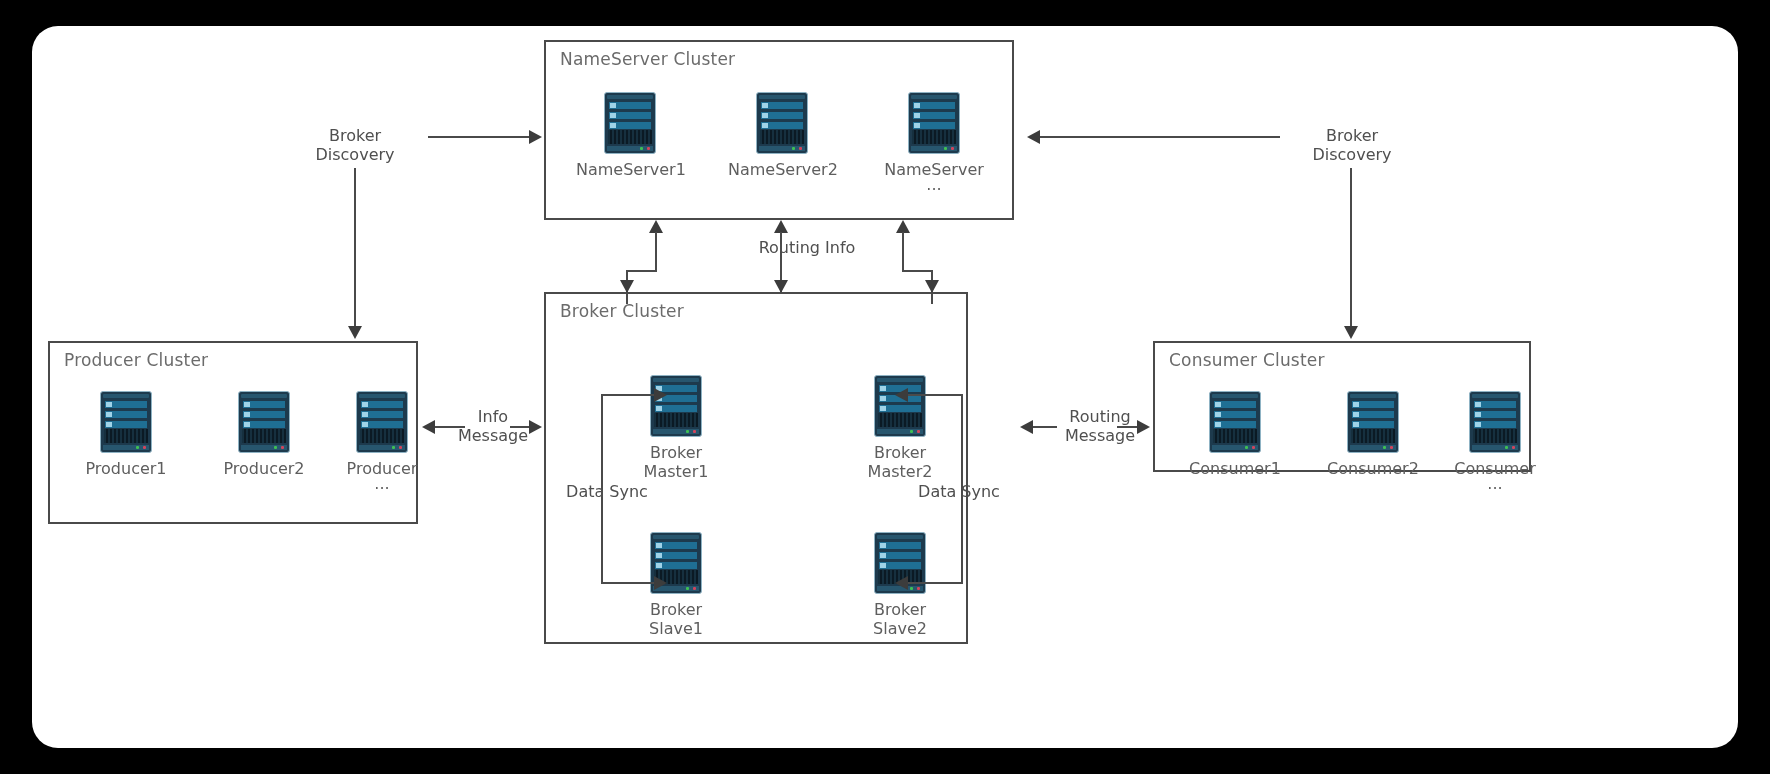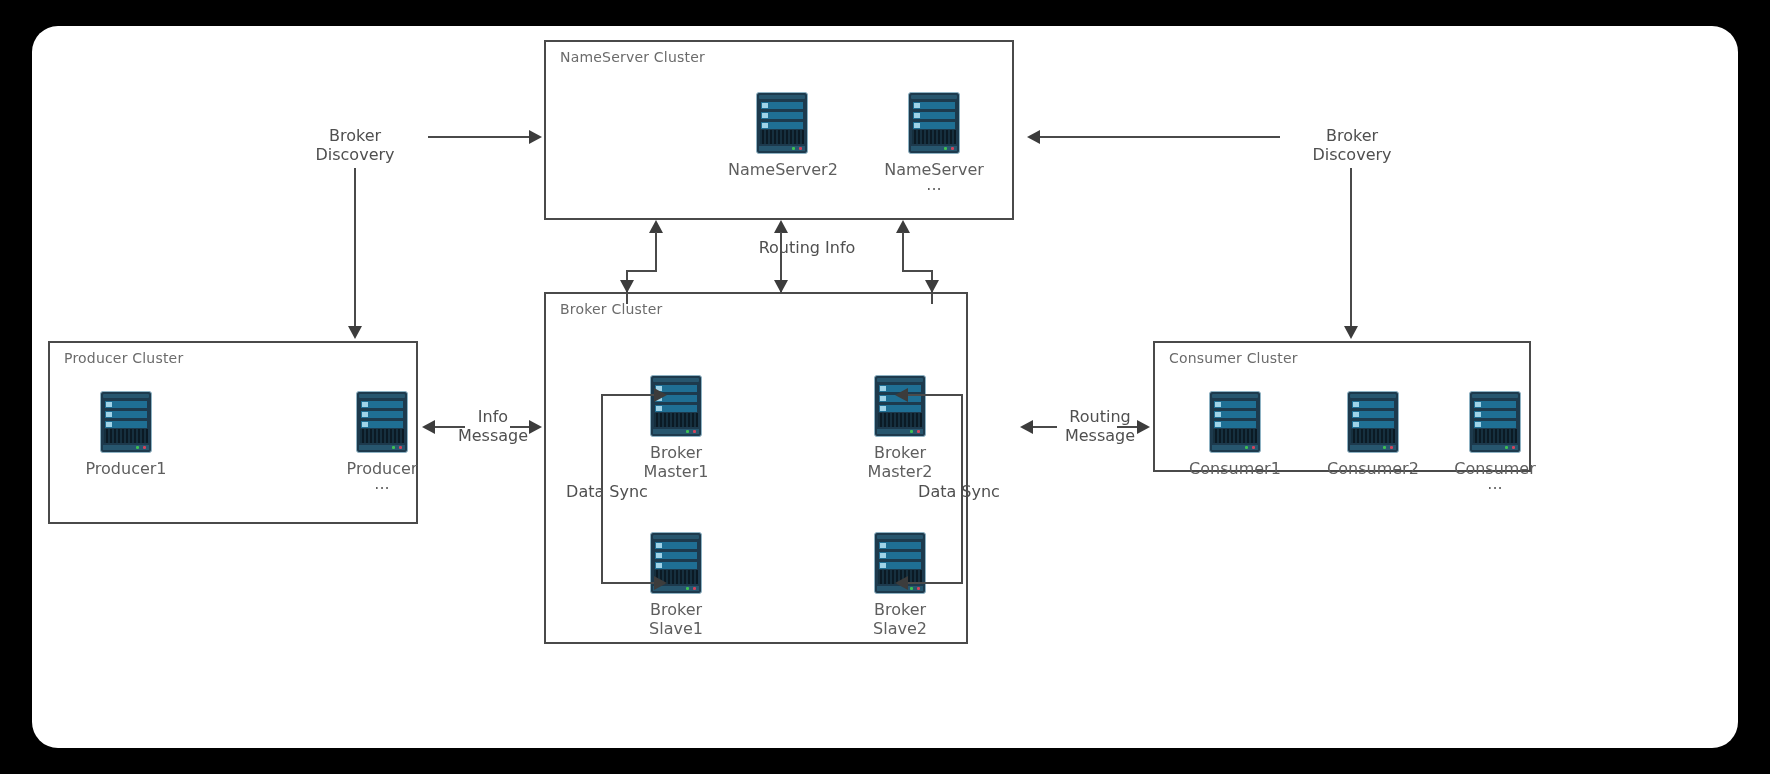--- a/index.html
+++ b/index.html
@@ -24,21 +24,21 @@
 
   
   .cluster {
     position: absolute;
     border: 2px solid #4a4a4a;
     background: transparent;
   }
   .cluster-title {
     position: absolute;
     left: 14px; top: 7px;
-    font-size: 14px;
+    font-size: 17px;
     color: #6b6b6b;
     letter-spacing: .2px;
     white-space: nowrap;
   }
 
   #ns-cluster      { left: 512px; top: 14px;  width: 470px;  height: 180px; }
   #broker-cluster  { left: 512px; top: 266px; width: 424px;  height: 352px; }
   #producer-cluster{ left: 16px;  top: 315px; width: 370px;  height: 183px; }
   #consumer-cluster{ left: 1121px;top: 315px; width: 378px;  height: 131px; }
 
@@ -137,20 +137,36 @@
 </style>
 </head>
 <body>
 
 <div id="canvas">
   <div id="stage">
 
     <div class="cluster" id="ns-cluster">
       <div class="cluster-title">NameServer Cluster</div>
 
+      <div class="node" style="left:30px; top:50px;">
+        <div class="server">
+          <div class="cap"></div>
+          <div class="bays">
+              <div class="bay"></div>
+              <div class="bay"></div>
+              <div class="bay"></div>
+            </div>
+          <div class="vent"></div>
+            <div class="base"></div>
+          <div class="led-green"></div>
+            <div class="led-red"></div>
+        </div>
+        <div class="node-label">NameServer1</div>
+        <div class="node-ellipsis"></div>
+      </div>
 
       <div class="node" style="left:182px; top:50px;">
         <div class="server">
           <div class="cap"></div>
           <div class="bays">
               <div class="bay"></div>
               <div class="bay"></div>
               <div class="bay"></div>
             </div>
           <div class="vent"></div>
@@ -280,20 +296,36 @@
             </div>
           <div class="vent"></div>
             <div class="base"></div>
           <div class="led-green"></div>
             <div class="led-red"></div>
         </div>
         <div class="node-label">Producer1</div>
         <div class="node-ellipsis"></div>
       </div>
 
+      <div class="node" style="left:160px; top:48px;">
+        <div class="server">
+          <div class="cap"></div>
+          <div class="bays">
+              <div class="bay"></div>
+              <div class="bay"></div>
+              <div class="bay"></div>
+            </div>
+          <div class="vent"></div>
+            <div class="base"></div>
+          <div class="led-green"></div>
+            <div class="led-red"></div>
+        </div>
+        <div class="node-label">Producer2</div>
+        <div class="node-ellipsis"></div>
+      </div>
 
       <div class="node" style="left:278px; top:48px;">
         <div class="server">
           <div class="cap"></div>
           <div class="bays">
               <div class="bay"></div>
               <div class="bay"></div>
               <div class="bay"></div>
             </div>
           <div class="vent"></div>

